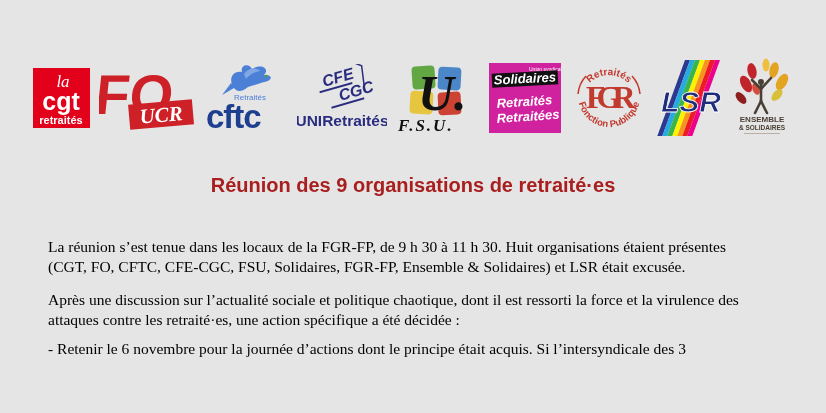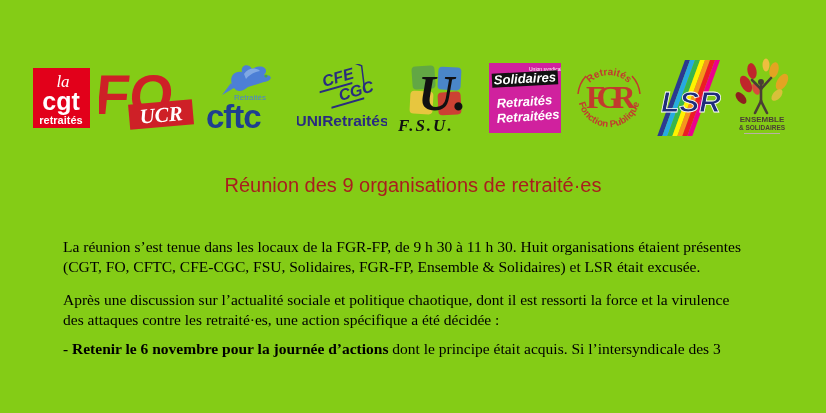--- a/index.html
+++ b/index.html
@@ -1,38 +1,38 @@
 <!DOCTYPE html>
 <html><head>
 <meta charset="utf-8">
 <style>
   html,body{margin:0;padding:0;}
   body{
     width:826px;height:413px;overflow:hidden;background:#ffffff;
     font-family:"Liberation Serif", serif;color:#000;
   }
-  .page{width:826px;height:413px;position:relative;background:#84cc16;}
+  .page{width:826px;height:413px;position:relative;background:#e5e5e5;}
   .logos-row{
     display:flex;align-items:center;justify-content:center;
     gap:9px;padding-top:56px;height:84px;
   }
   .logo{flex:0 0 auto;display:block;}
   .title-block{
     margin-top:30px;text-align:center;
     font-family:"Liberation Sans", sans-serif;
-    font-weight:normal;font-size:20px;line-height:31px;
+    font-weight:bold;font-size:20px;line-height:31px;
     color:#A91E1E;
   }
   .body-block{
     margin:36px 0 0 48px;width:704px;
     font-size:15.5px;line-height:19.5px;
   }
-  .body-block p{margin:0 0 14px 15px;}
+  .body-block p{margin:0 0 14px 0;}
   .body-block p.bullet{margin-bottom:0;margin-top:-4px;}
-  .b{font-weight:bold;}
+  .b{font-weight:normal;}
   svg text{user-select:none;}
 </style>
 </head>
 <body>
 
 <div class="page">
 
   <div class="logos-row">
 
     <svg class="logo" width="57" height="60" viewBox="0 0 57 60">

